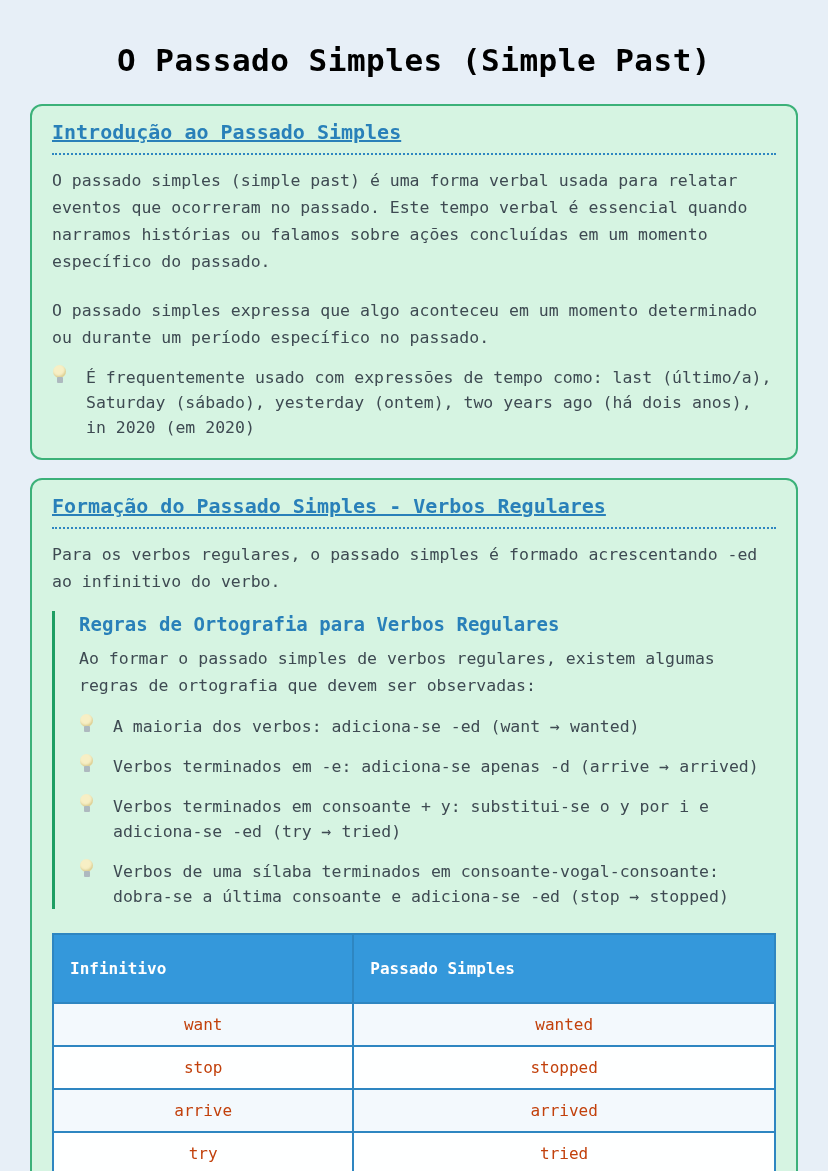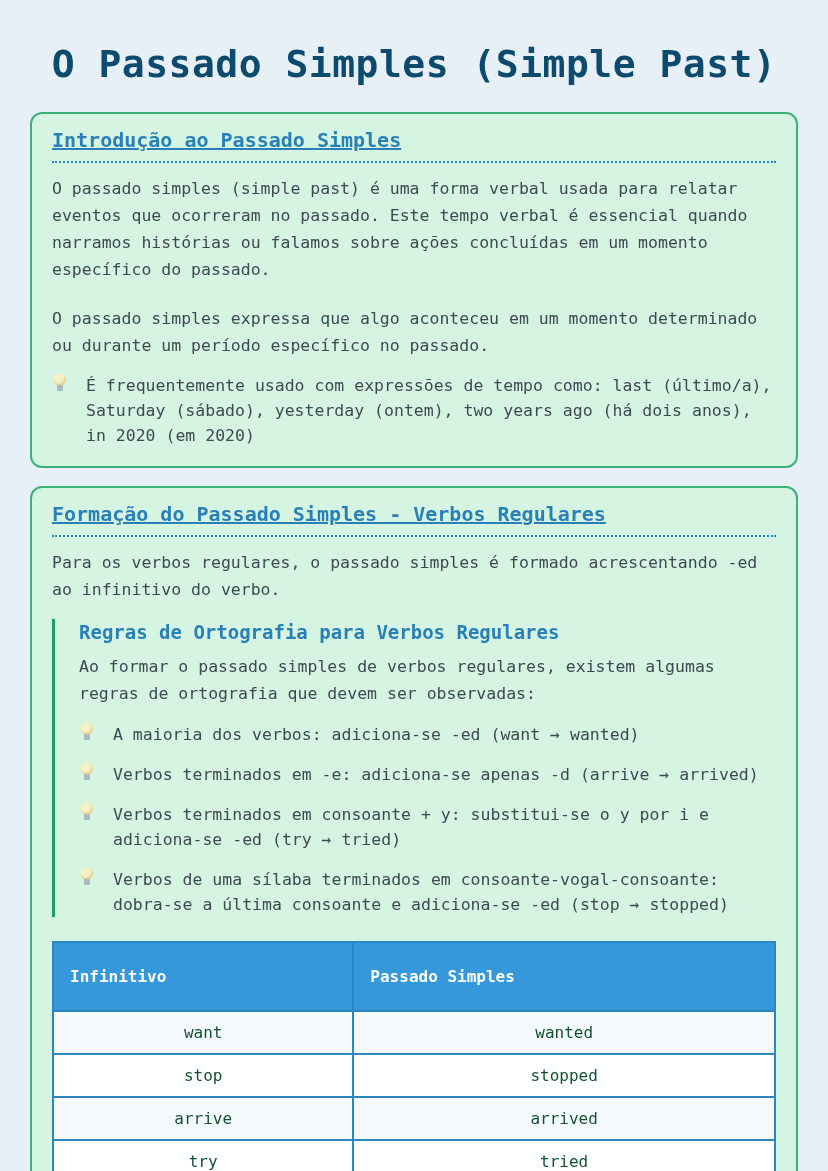--- a/index.html
+++ b/index.html
@@ -8,23 +8,23 @@
     width: 828px;
     min-height: 1171px;
     background: #e7eff7;
     font-family: "DejaVu Sans Mono", monospace;
     color: #3e4a52;
   }
   .page { width: 828px; height: 1171px; overflow: hidden; }
   h1.title {
     margin: 42px 0 26px;
     text-align: center;
-    font-size: 38px;
-    font-weight: bold;
-    color: #0c4a6e;
+    font-size: 31px;
+    font-weight: bold;
+    color: #000000;
     letter-spacing: 0.5px;
   }
   .card {
     margin: 0 30px 18px 30px;
     background: #d6f4e2;
     border: 2px solid #3cb179;
     border-radius: 12px;
     padding: 8px 20px 18px 20px;
   }
   h2.card-heading {
@@ -123,21 +123,21 @@
     font-weight: bold;
     text-align: left;
     padding: 24px 16px;
     border: 2px solid #2e86c1;
   }
   table.verb-table th:first-child { width: 41.6%; }
   table.verb-table td {
     text-align: center;
     padding: 11px 10px;
     border: 2px solid #2e86c1;
-    color: #14532d;
+    color: #c2410c;
   }
   table.verb-table tr.row-odd td { background: #f3f9fd; }
   table.verb-table tr.row-even td { background: #feffff; }
 </style>
 </head>
 <body>
 
 <div class="page">
 
   <h1 class="title">O Passado Simples (Simple Past)</h1>

